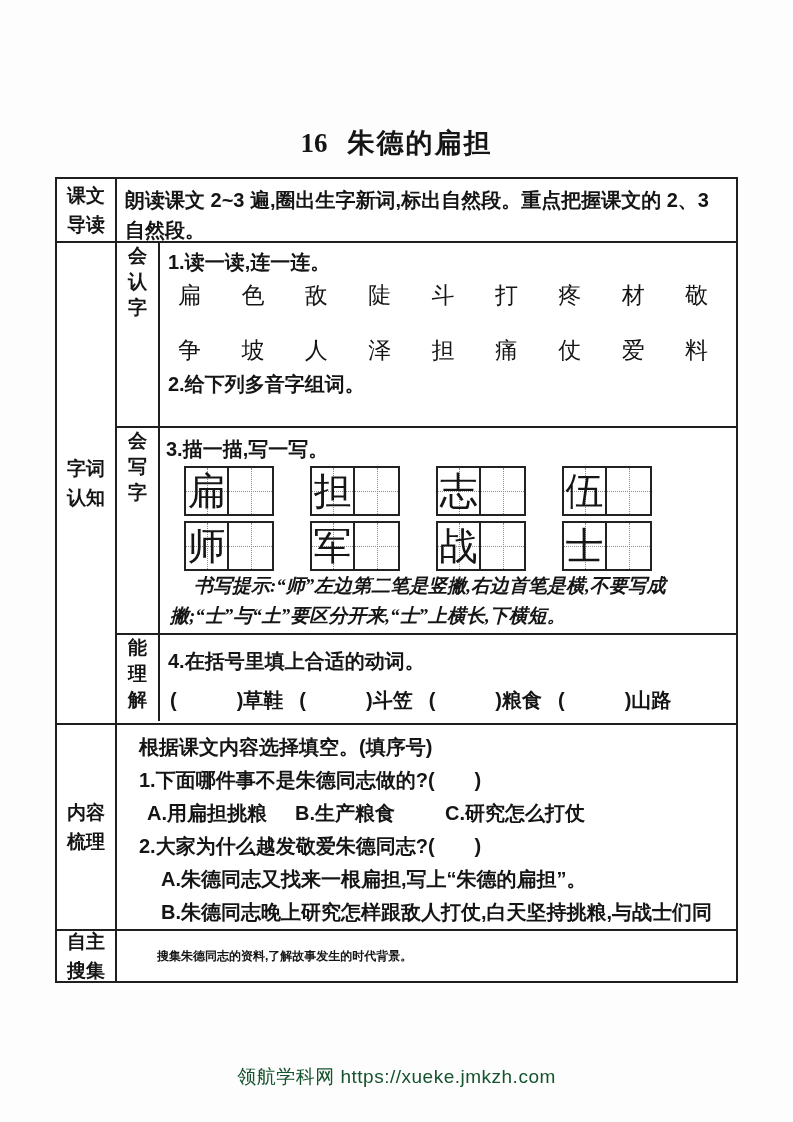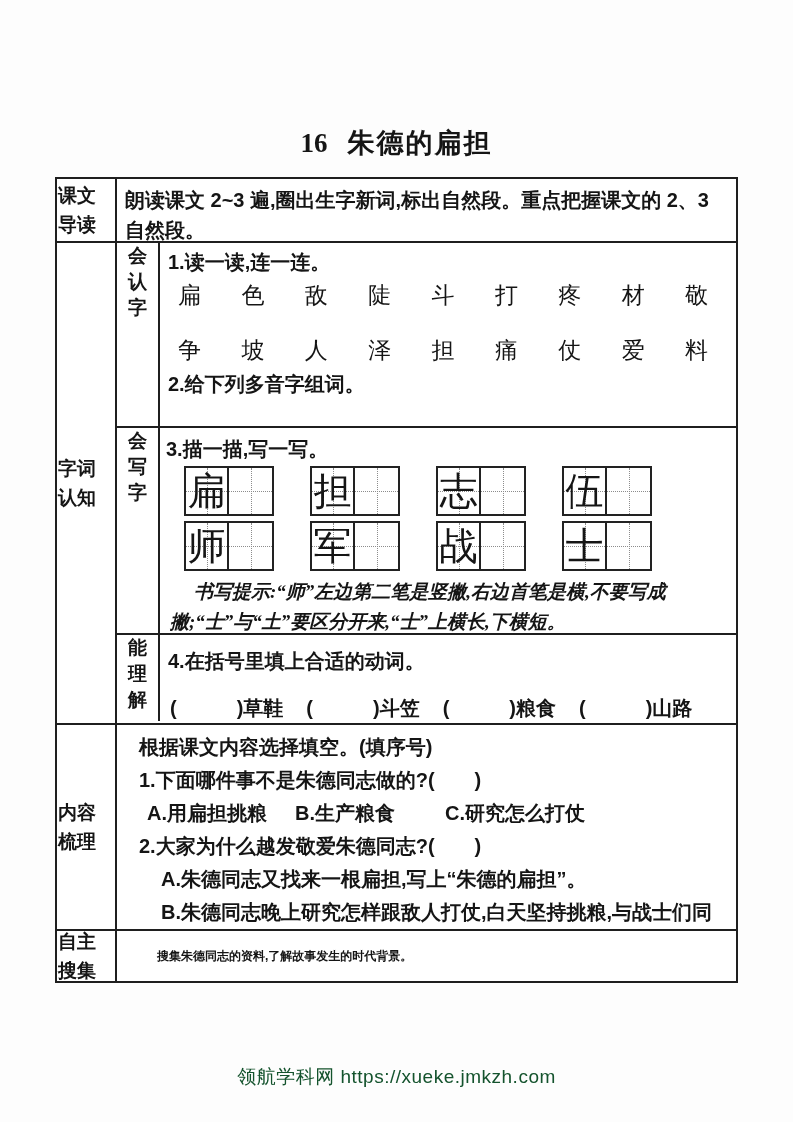--- a/index.html
+++ b/index.html
@@ -22,21 +22,21 @@
   }
   .trow { display:flex; border-bottom:2px solid #1f1f1f; }
   .trow:last-child { border-bottom:none; }
   .r1 { height:64px; }
   .r2 { height:482px; }
   .r3 { height:206px; }
   .r4 { height:50px;gap:20px; }
 
   .label-col {
     width:60px; flex:0 0 60px; border-right:2px solid #1f1f1f;
-    display:flex; align-items:center; justify-content:flex-start;
+    display:flex; align-items:center; justify-content:center;
     font-weight:700; font-size:19px;
   }
   .label-col .wrap2 { width:40px; text-align:center; line-height:29px; word-break:break-all; }
 
   .subcol { flex:1; display:flex; flex-direction:column; min-width:0; }
   .subrow { display:flex; border-bottom:2px solid #1f1f1f; min-width:0; }
   .subrow:last-child { border-bottom:none; }
   .sr-renzi { height:185px; }
   .sr-xiezi { height:207px; }
   .sr-lijie { height:86px; }
@@ -67,27 +67,27 @@
   .gcell { position:relative; width:50%; height:100%; }
   .gcell.first { border-right:2px solid #222; }
   .gcell::before { content:""; position:absolute; left:0; right:0; top:50%; border-top:1px dotted #8c8c8c; }
   .gcell::after { content:""; position:absolute; top:0; bottom:0; left:50%; border-left:1px dotted #8c8c8c; }
   .gchar {
     position:absolute; left:0; top:0; right:0; bottom:0; z-index:1;
     display:flex; align-items:center; justify-content:center;
     font-family:"Liberation Serif", serif; font-size:38px; font-weight:500;
   }
   .tip {
-    margin-top:6px; padding:0 0 0 4px; text-indent:24px;
+    padding:0 0 0 4px; text-indent:24px;
     font-family:"Liberation Serif", serif; font-style:italic;
     font-size:19px; line-height:30px; font-weight:600;
   }
 
   .lijie-cell { padding:13px 12px 0 8px; }
-  .verbrow { display:flex; gap:23px; margin-top:20px; padding-left:2px; font-size:20px; font-weight:700; white-space:pre; }
+  .verbrow { display:flex; gap:16px; margin-top:12px; padding-left:2px; font-size:20px; font-weight:700; white-space:pre; }
 
   .shuli-cell { padding:6px 14px 0 8px; font-size:20px; font-weight:700; line-height:33px; }
   .shuli-cell .line { white-space:pre-wrap;margin-left:14px; }
   .optrow { display:flex; padding-left:22px; }
   .optrow .opt2 { margin-left:28px; }
   .optrow .opt3 { margin-left:50px; }
   .opt-indent { padding-left:22px; }
 
   .souji-cell { display:flex; align-items:center; padding-left:20px; font-size:12px; font-weight:700; }
 

